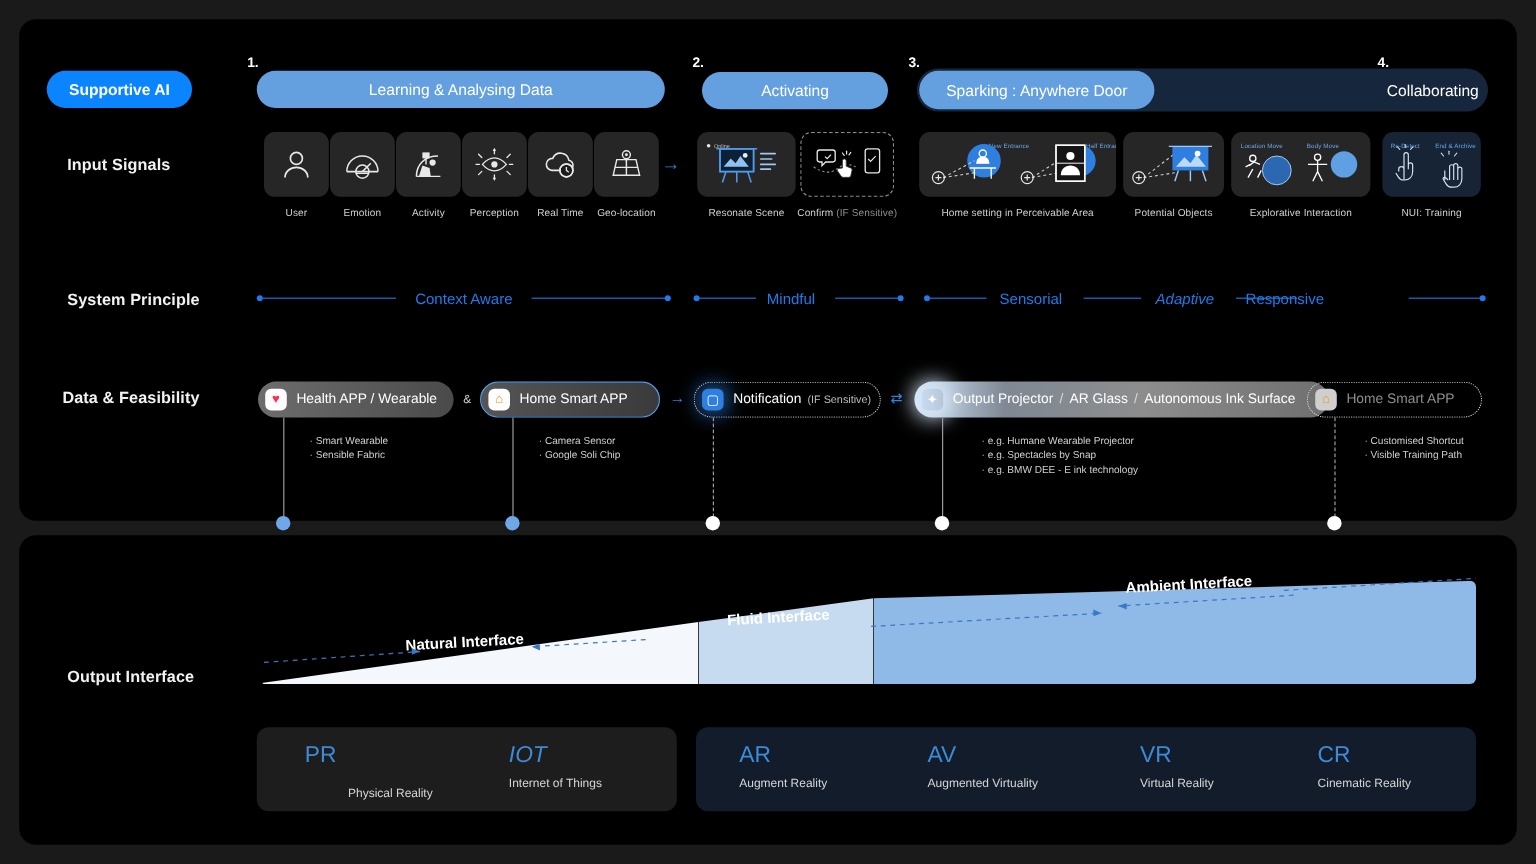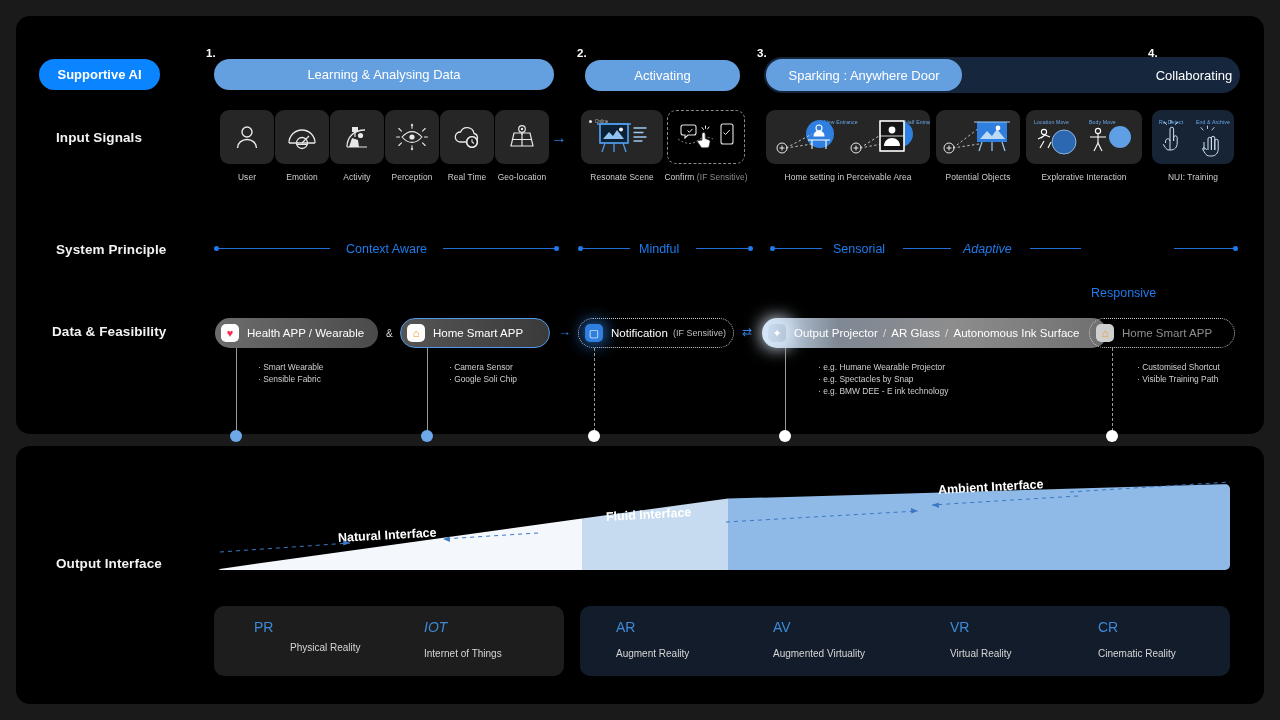--- a/index.html
+++ b/index.html
@@ -146,21 +146,21 @@
   .oi-label {
     position:absolute; color:#ffffff; font-size:12.5px; font-weight:700;
     white-space:nowrap; transform-origin: left center;
   }
   .dash-arrow { position:absolute; height:10px; }
 
   
   .bcard { position:absolute; border-radius:10px; }
   .bcard.dk   { background:#1d1d1d; }
   .bcard.navy { background:#131c2b; }
-  .bc-code { position:absolute; color:#3d8bd8; font-size:14px; font-weight:400; }
+  .bc-code { position:absolute; color:#3d8bd8; font-size:19px; font-weight:400; }
   .bc-name { position:absolute; color:#d6d6d6; font-size:10px; }
 </style>
 </head>
 <body>
 
 <div class="stage">
 
   <div class="panel" id="panel-top"></div>
   <div class="panel" id="panel-bottom"></div>
 
@@ -455,21 +455,21 @@
   <div class="sp-word" style="left:639px; top:242px;">Mindful</div>
   <div class="sp-line" style="left:696px; top:248px; width:54px;"></div>
   <div class="sp-cap" style="left:748px; top:246px;"></div>
 
   <div class="sp-cap" style="left:770px; top:246px;"></div>
   <div class="sp-line" style="left:774px; top:248px; width:48px;"></div>
   <div class="sp-word" style="left:833px; top:242px;">Sensorial</div>
   <div class="sp-line" style="left:903px; top:248px; width:48px;"></div>
   <div class="sp-word" style="left:963px; top:242px;font-style:italic;">Adaptive</div>
   <div class="sp-line" style="left:1030px; top:248px; width:51px;"></div>
-  <div class="sp-word" style="left:1091px; top:242px;margin-top:44px;">Responsive</div>
+  <div class="sp-word" style="left:1038px; top:242px;">Responsive</div>
   <div class="sp-line" style="left:1174px; top:248px; width:62px;"></div>
   <div class="sp-cap" style="left:1233px; top:246px;"></div>
 
   <div class="dpill grey" style="left:215px; top:318px; width:163px;">
     <span class="app-ico health">♥</span>
     <span>Health APP / Wearable</span>
   </div>
 
   <div class="amp" style="left:386px; top:328px;">&amp;</div>
 
@@ -560,21 +560,21 @@
       <path d="M225 69l7 3 -0.3 -5.6z"></path>
       <path d="M700 41l-7 -3 0.3 5.6z"></path>
       <path d="M714 35l7 3 -0.3 -5.6z"></path>
     </g>
   </svg>
 
   <div class="bcard dk" style="left:214px; top:606px; width:350px; height:70px;"></div>
   <div class="bcard navy" style="left:580px; top:606px; width:650px; height:70px;"></div>
 
   <div class="bc-code" style="left:254px; top:619px;">PR</div>
-  <div class="bc-name" style="left:254px; top:642px;padding-left:36px;">Physical Reality</div>
+  <div class="bc-name" style="left:254px; top:656px;padding-left:36px;">Physical Reality</div>
 
   <div class="bc-code" style="left:424px; top:619px;font-style:italic;">IOT</div>
   <div class="bc-name" style="left:424px; top:648px;">Internet of Things</div>
 
   <div class="bc-code" style="left:616px; top:619px;">AR</div>
   <div class="bc-name" style="left:616px; top:648px;">Augment Reality</div>
 
   <div class="bc-code" style="left:773px; top:619px;">AV</div>
   <div class="bc-name" style="left:773px; top:648px;">Augmented Virtuality</div>
 

